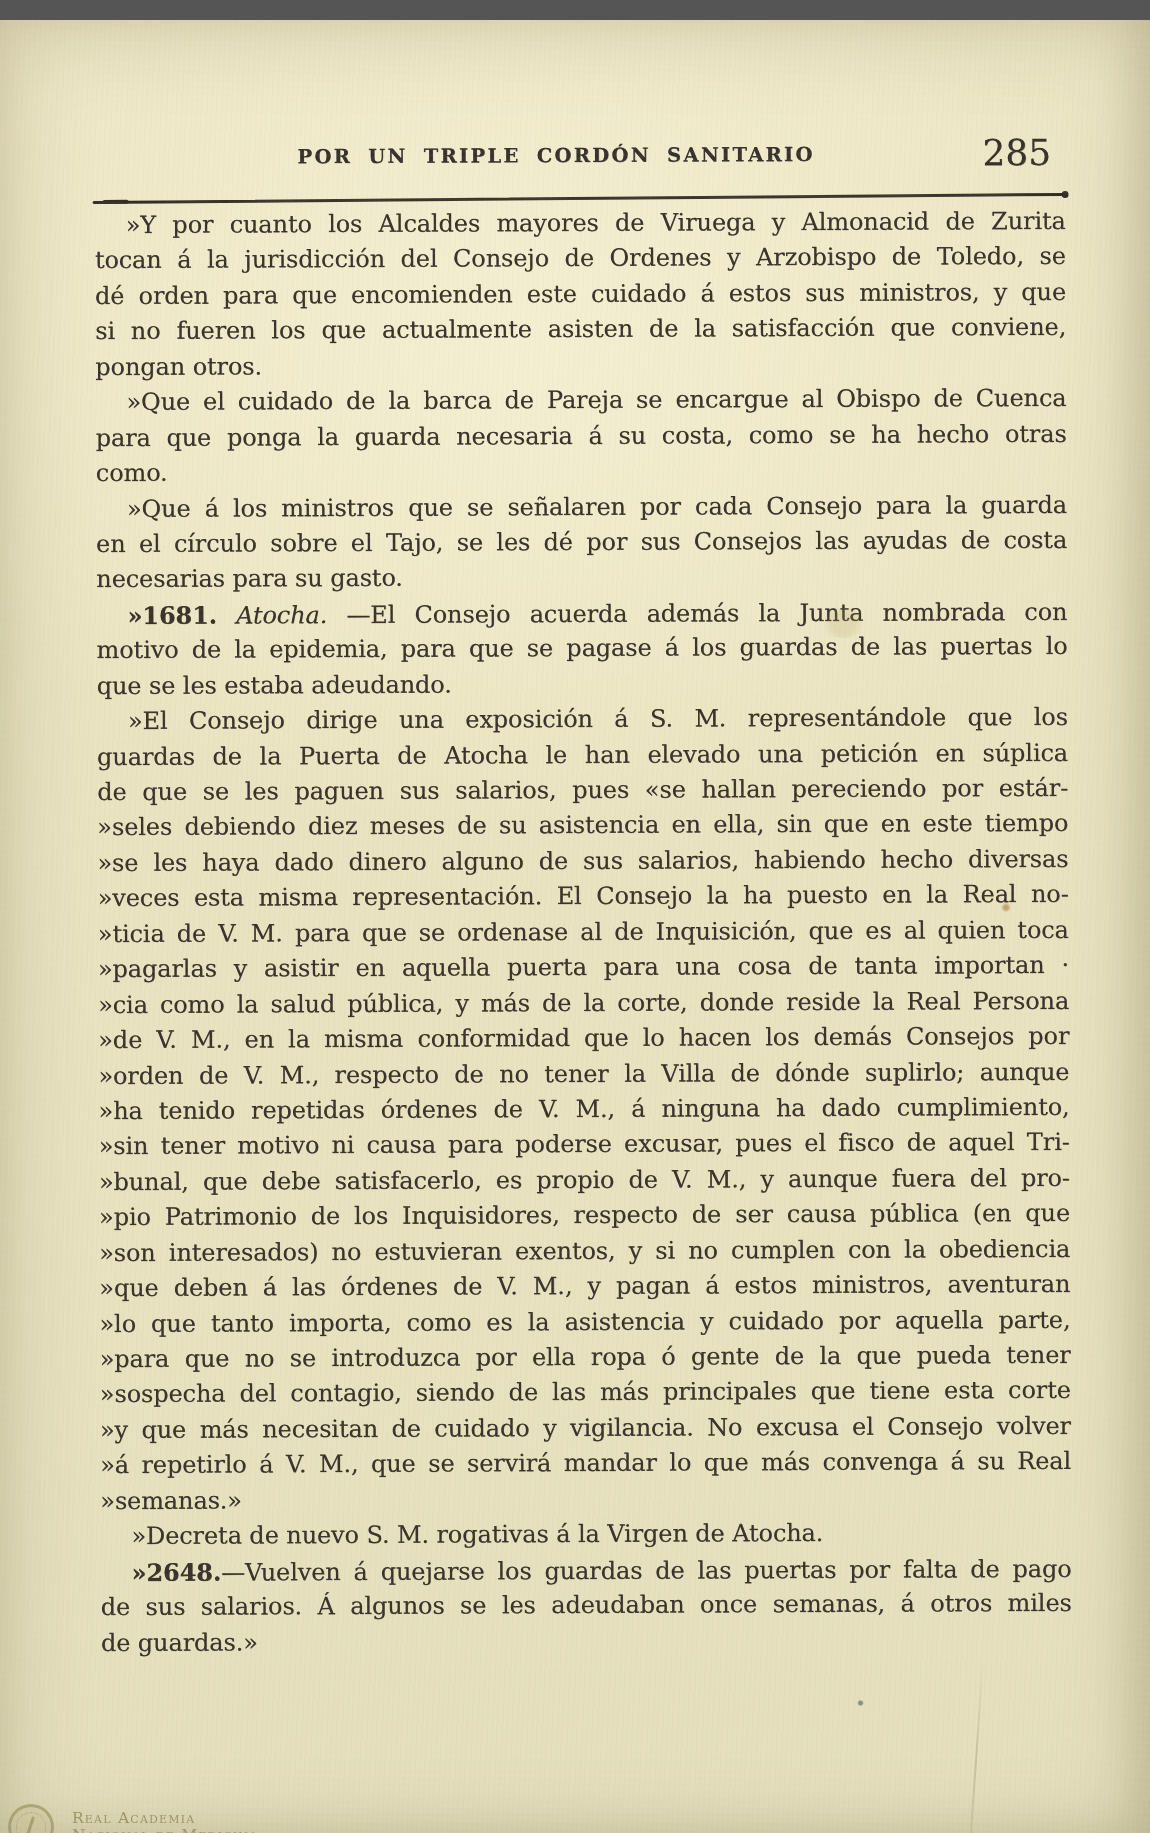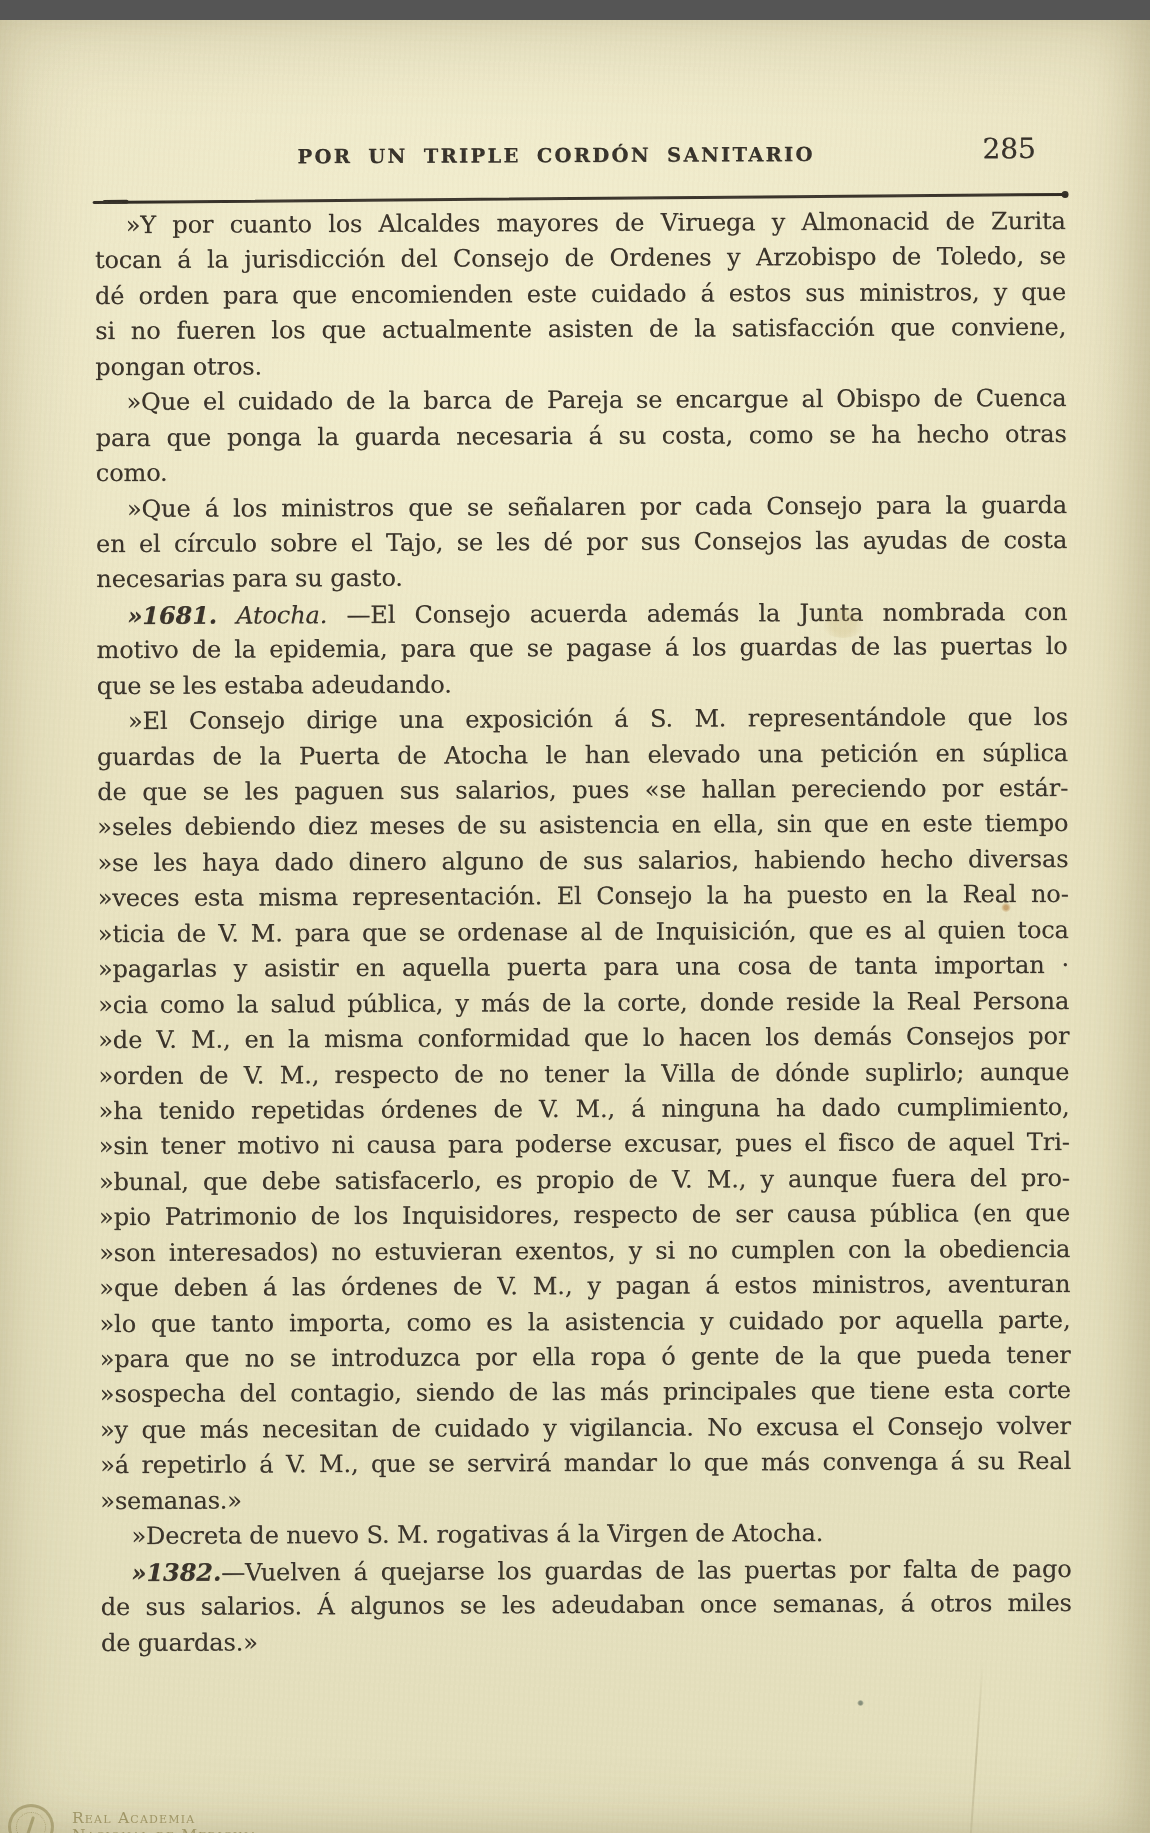--- a/index.html
+++ b/index.html
@@ -24,21 +24,21 @@
   .tilt { position:absolute; inset:0; transform:rotate(-0.25deg); transform-origin:50% 40%; }
 
   .header-title {
     position:absolute; top:124px; left:300px;
     font-size:19.5px; font-weight:700; letter-spacing:2.3px; word-spacing:7px;
     color:#36312a; text-shadow:0.3px 0.3px 0.5px rgba(54,49,42,0.6);
     white-space:nowrap;
   }
   .page-number {
     position:absolute; top:114px; left:985px;
-    font-size:28px; color:#36312a; text-shadow:0.3px 0.3px 0.5px rgba(54,49,42,0.6);
+    font-size:36px; color:#36312a; text-shadow:0.3px 0.3px 0.5px rgba(54,49,42,0.6);
   }
   .header-rule {
     position:absolute; top:177px; left:95px; width:973px; height:2.7px;
     background:linear-gradient(90deg,#2f2a23 0%, #3a342c 20%, #3a342c 90%, #2f2a23 100%);
     border-radius:2px; transform:rotate(-0.23deg);
   }
   .header-rule::before { 
     content:""; position:absolute; left:10px; top:-1.4px; width:26px; height:4.6px;
     background:#332e26; border-radius:2px;
   }
@@ -49,21 +49,21 @@
 
   .body-text {
     position:absolute; top:186px; left:97px; width:971px;
     font-size:24px; line-height:35.45px; color:#393229;
     text-shadow:0.25px 0.25px 0.5px rgba(57,50,41,0.55);
     letter-spacing:-0.1px;
   }
   .line { text-align:justify; text-align-last:justify; height:35.45px; }
   .line.end { text-align-last:left; }
   .line.indent { padding-left:31px; }
-  .b { font-weight:bold;font-style:italic; }
+  .b { font-weight:bold; }
   .i { font-style:italic; }
 
   .watermark {
     position:absolute; left:8px; top:1784px; display:flex; align-items:center; gap:18px;
     color:rgba(148,138,88,0.85); pointer-events:none;
   }
   .seal {
     width:40px; height:40px; border:3px solid rgba(148,138,88,0.6); border-radius:50%;
     position:relative; flex:0 0 auto; background:rgba(190,180,130,0.18);
   }
@@ -133,21 +133,21 @@
         <div class="line"><span>»pio Patrimonio de los Inquisidores, respecto de ser causa pública (en que</span></div>
         <div class="line"><span>»son interesados) no estuvieran exentos, y si no cumplen con la obediencia</span></div>
         <div class="line"><span>»que deben á las órdenes de V. M., y pagan á estos ministros, aventuran</span></div>
         <div class="line"><span>»lo que tanto importa, como es la asistencia y cuidado por aquella parte,</span></div>
         <div class="line"><span>»para que no se introduzca por ella ropa ó gente de la que pueda tener</span></div>
         <div class="line"><span>»sospecha del contagio, siendo de las más principales que tiene esta corte</span></div>
         <div class="line"><span>»y que más necesitan de cuidado y vigilancia. No excusa el Consejo volver</span></div>
         <div class="line"><span>»á repetirlo á V. M., que se servirá mandar lo que más convenga á su Real</span></div>
         <div class="line end"><span>»semanas.»</span></div>
         <div class="line end indent"><span>»Decreta de nuevo S. M. rogativas á la Virgen de Atocha.</span></div>
-        <div class="line indent"><span class="b">»1382.</span><span>—Vuelven á quejarse los guardas de las puertas por falta de pago</span></div>
+        <div class="line indent"><span class="b">»2648.</span><span>—Vuelven á quejarse los guardas de las puertas por falta de pago</span></div>
         <div class="line"><span>de sus salarios. Á algunos se les adeudaban once semanas, á otros miles</span></div>
         <div class="line end"><span>de guardas.»</span></div>
       </div>
   </div>
 
   <div class="spot spot-stain"></div>
   <div class="spot spot-rust"></div>
   <div class="spot spot-dark"></div>
   <div class="scratch"></div>
 

